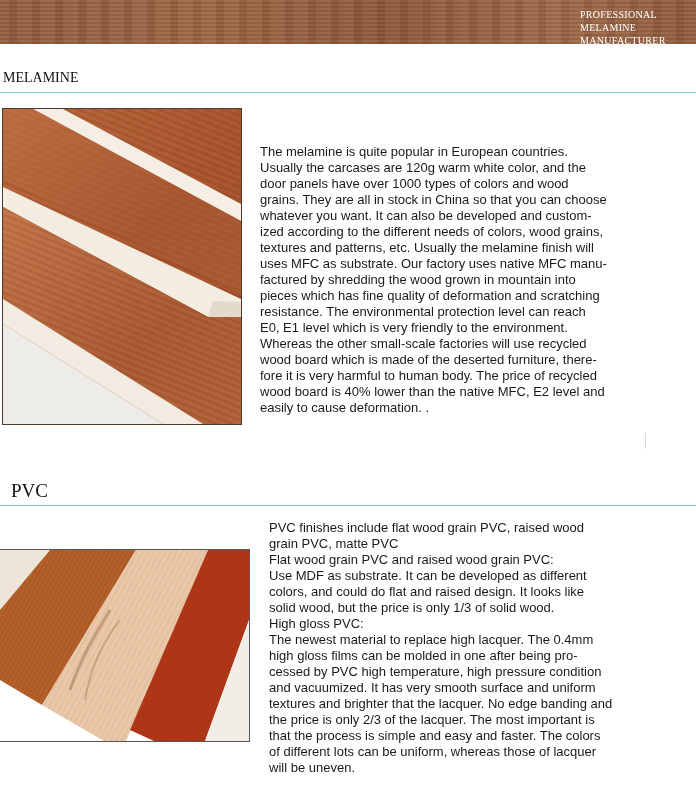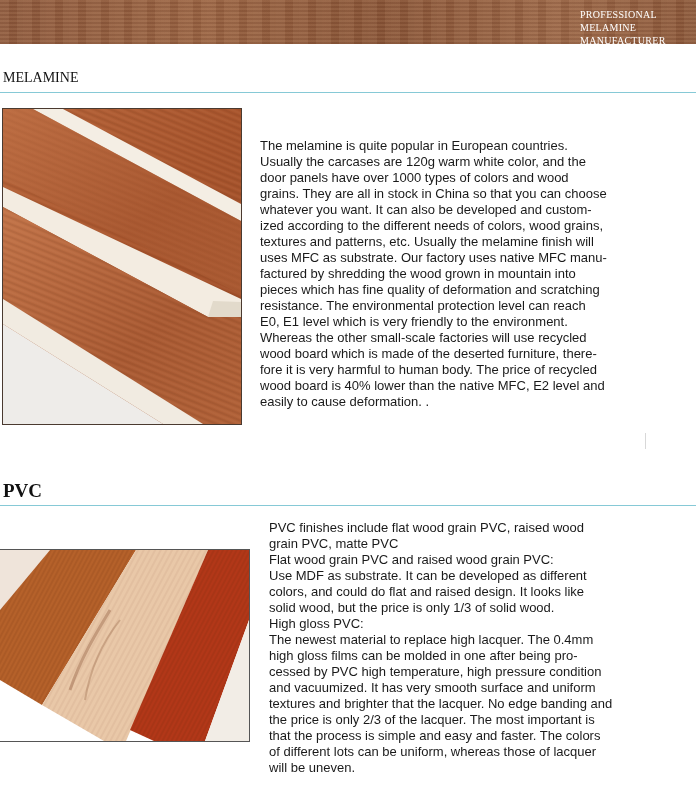--- a/index.html
+++ b/index.html
@@ -24,21 +24,21 @@
   .tagline {
     position: absolute; left: 580px; top: 8px;
     font-family: "Liberation Serif", serif; font-size: 10px; line-height: 13px; color: #ffffff; letter-spacing: 0.3px;
   }
 
   .section-title {
     position: absolute; left: 3px;
     font-family: "Liberation Serif", serif; font-size: 14px; color: #111111;
   }
   .section-title.melamine { top: 70px; }
-  .section-title.pvc { top: 480px; font-weight: bold; font-size: 19px; }
+  .section-title.pvc { top: 480px; font-weight: normal; font-size: 19px; margin-left: 8px; }
 
   .divider {
     position: absolute; left: 0; width: 696px; height: 1px; background: #86c9d6;
   }
   .divider.d1 { top: 92px; }
   .divider.d2 { top: 505px; }
 
   .photo { position: absolute; overflow: hidden; }
   .photo.melamine {
     left: 2px; top: 108px; width: 238px; height: 315px;
@@ -48,21 +48,21 @@
   .photo.pvc {
     left: 0px; top: 549px; width: 249px; height: 191px;
     border-top: 1px solid #555; border-bottom: 1px solid #555; border-right: 1px solid #555;
     background: #ffffff;
   }
 
   .body-text {
     position: absolute; font-size: 13px; line-height: 16px; color: #1a1a1a;
     white-space: pre-line;
   }
-  .body-text.melamine { left: 260px; top: 138px; width: 400px; }
+  .body-text.melamine { left: 260px; top: 144px; width: 400px; }
   .body-text.pvc { left: 269px; top: 520px; width: 380px; }
 
   .tick-mark { position: absolute; left: 645px; top: 433px; width: 1px; height: 16px; background: #d8d8d8; }
 </style>
 </head>
 <body>
 
 <div class="banner">
   <div class="tagline">
     <div>PROFESSIONAL</div>

